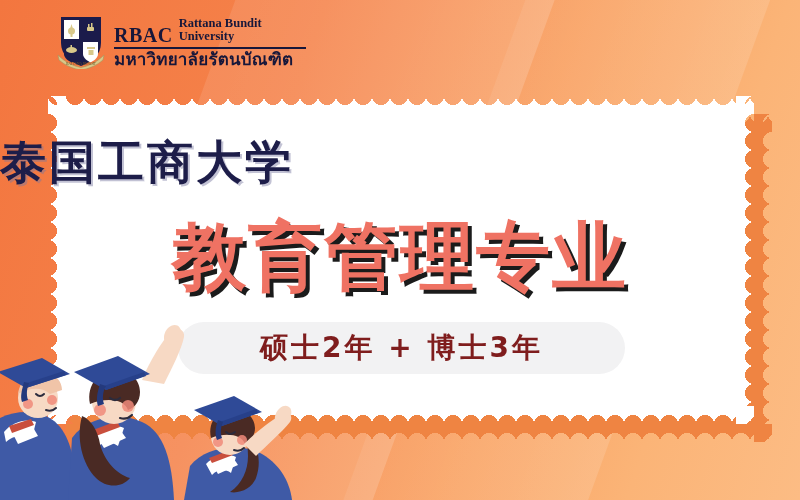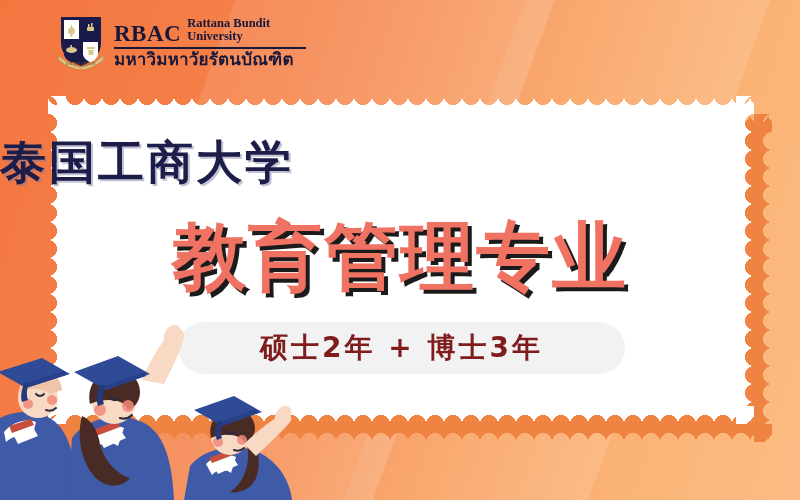--- a/index.html
+++ b/index.html
@@ -52,21 +52,21 @@
     background:#ffffff;
   }
 
   
   .logo{position:absolute;left:56px;top:14px;display:flex;align-items:flex-start;gap:8px;}
   .crest{width:50px;height:55px;position:relative;flex:0 0 auto;}
   .logo-text{padding-top:3px;}
   .logo-row1{display:flex;align-items:flex-end;gap:6px;}
   .rbac{
     font-family:"Liberation Serif","DejaVu Serif",serif;
-    font-weight:bold;font-size:23px;color:#17173a;letter-spacing:.5px;line-height:1;
+    font-weight:bold;font-size:20px;color:#17173a;letter-spacing:.5px;line-height:1;
   }
   .rbac-sub{
     font-family:"Liberation Serif","DejaVu Serif",serif;
     font-weight:bold;font-size:12.5px;color:#17173a;line-height:1.06;padding-bottom:1px;
   }
   .rbac-rule{height:2px;background:#17173a;margin:2px 0 1px 0;width:192px;}
   .thai{
     font-size:17px;color:#17173a;line-height:1.15;letter-spacing:.2px;
     font-family:"DejaVu Sans","Liberation Sans",sans-serif;font-weight:600;
   }
@@ -144,21 +144,21 @@
     </div>
     <div class="logo-text">
       <div class="logo-row1">
         <span class="rbac">RBAC</span>
         <span class="rbac-sub">
           <span>Rattana Bundit</span><br>
           <span>University</span>
         </span>
       </div>
       <div class="rbac-rule"></div>
-      <div class="thai">มหาวิมหาวัยรัตนบัณฑิต</div>
+      <div class="thai">มหาวิทยาลัยรัตนบัณฑิต</div>
     </div>
   </div>
 
   <div class="h-univ">泰国工商大学</div>
   <div class="h-major">教育管理专业</div>
 
   <div class="pill">
     <span class="pill-text">硕士2年 + 博士3年</span>
   </div>
 

